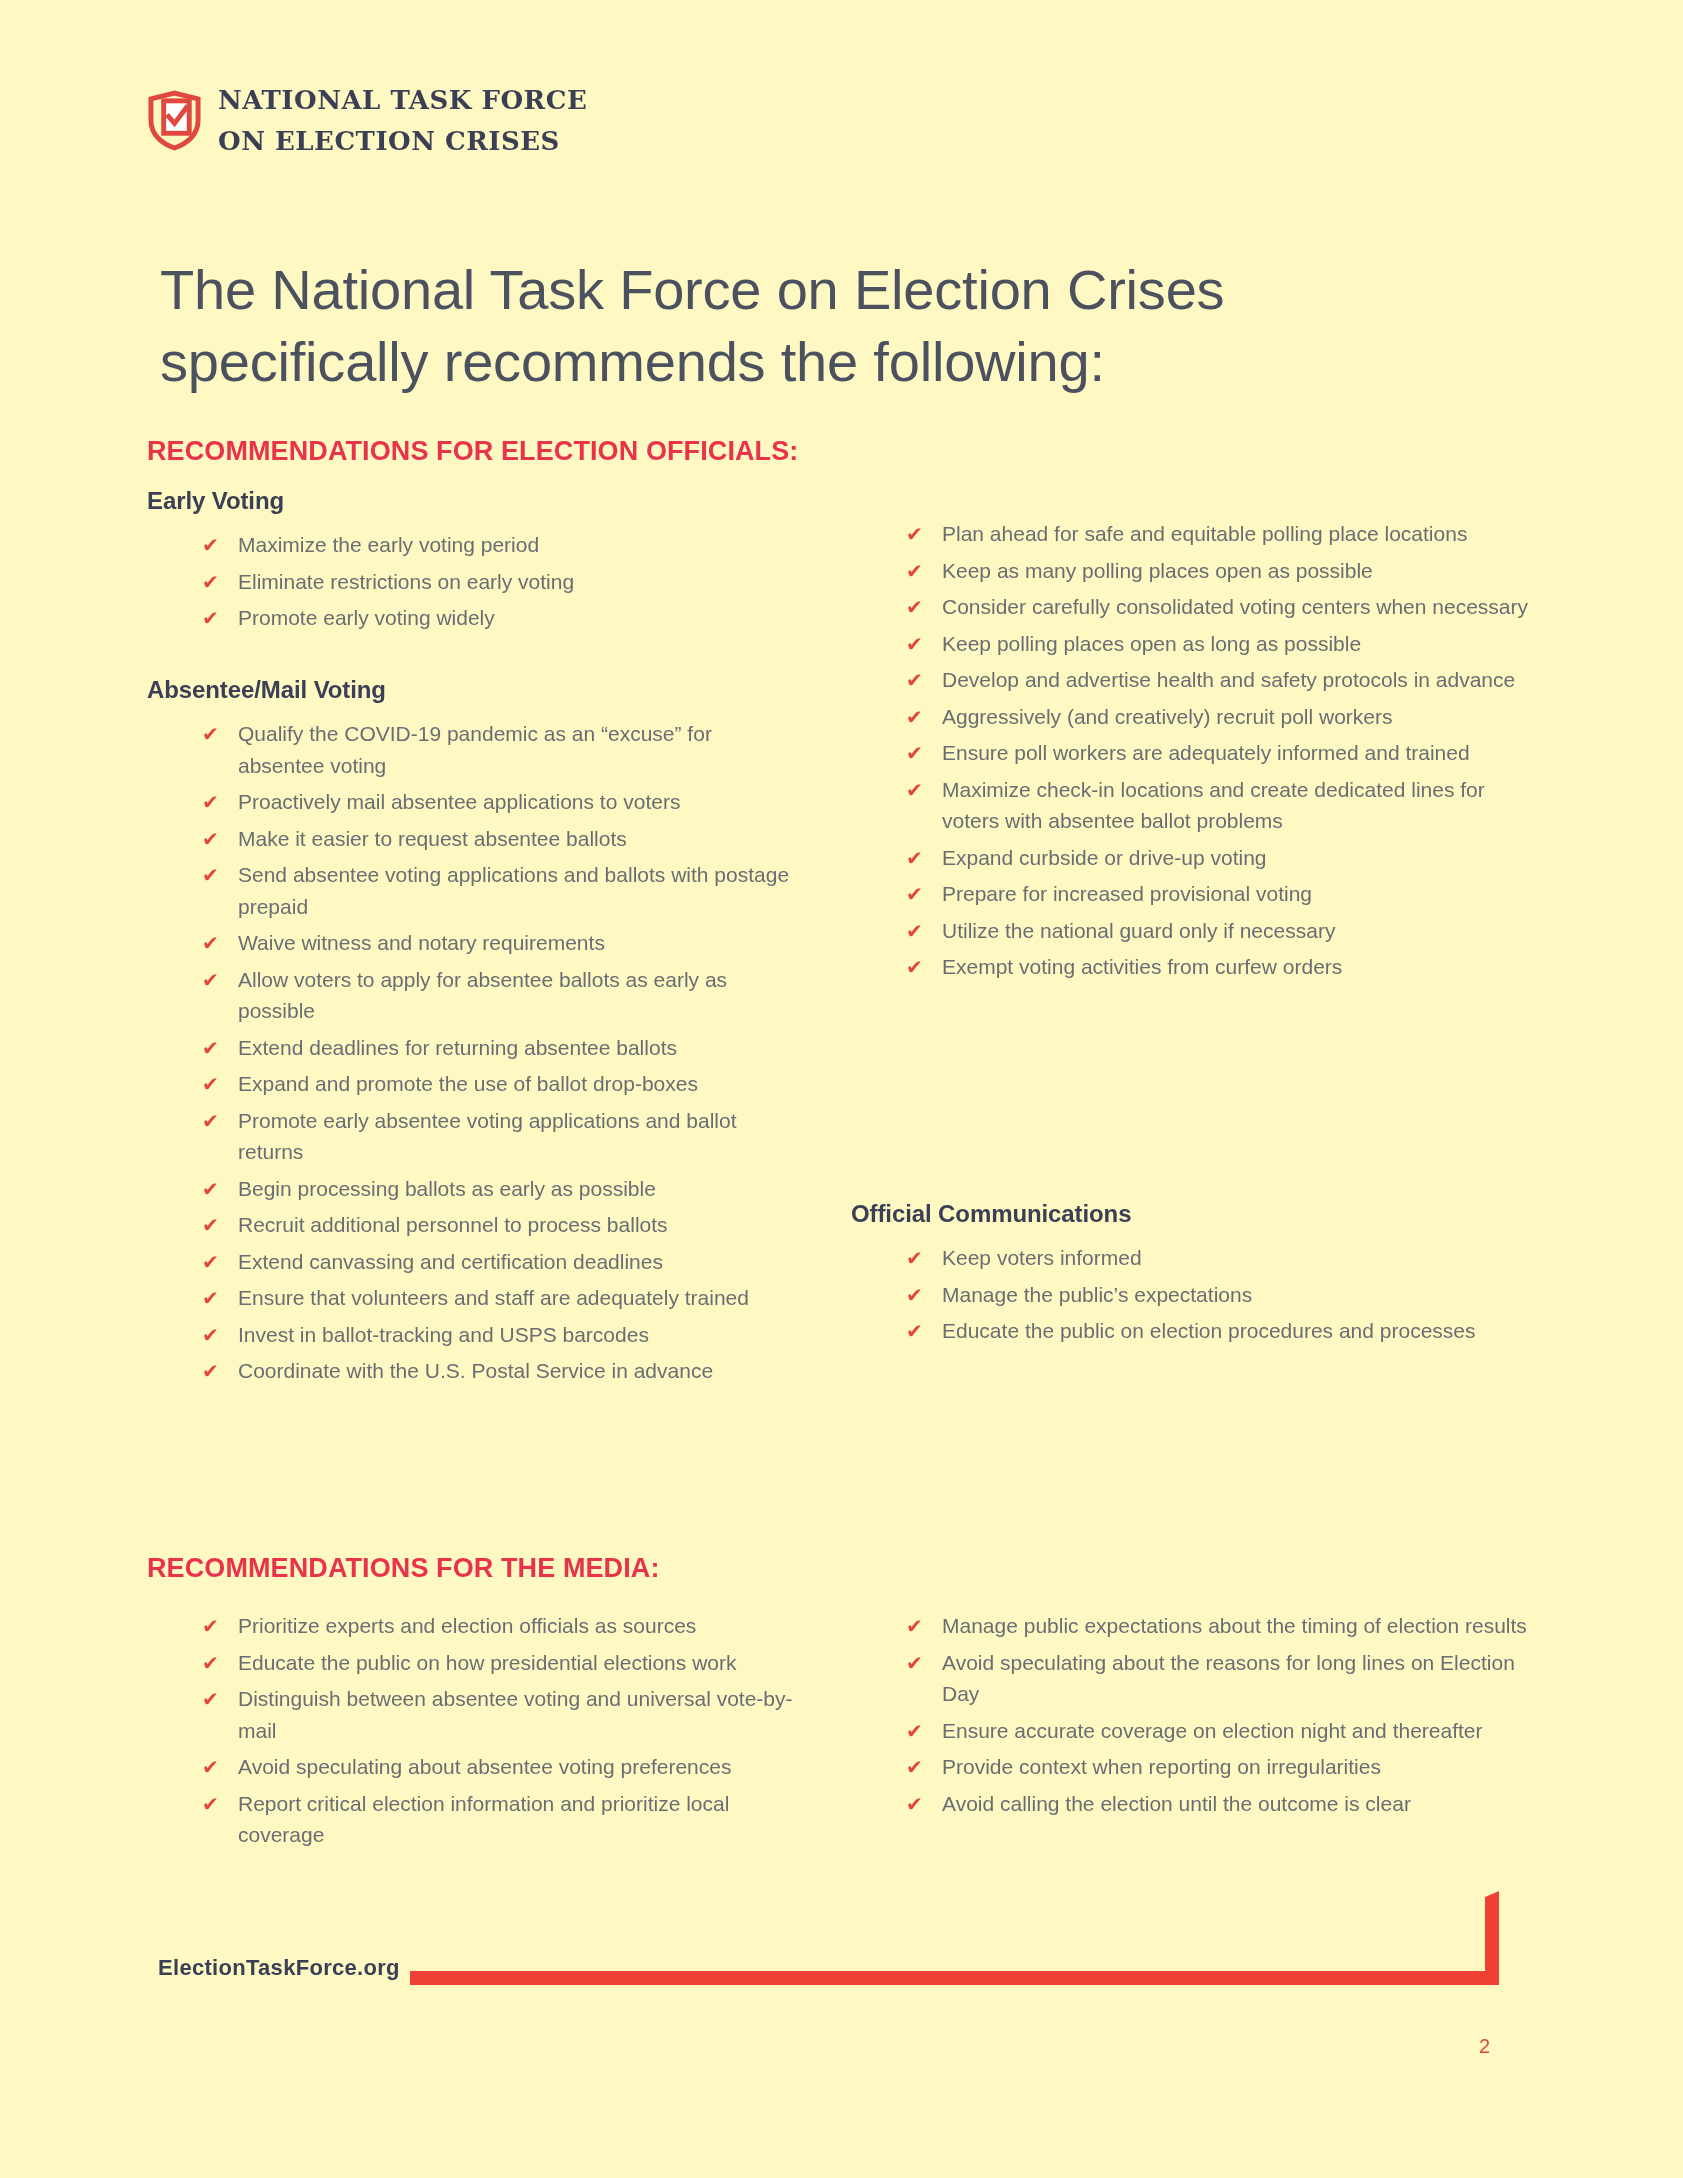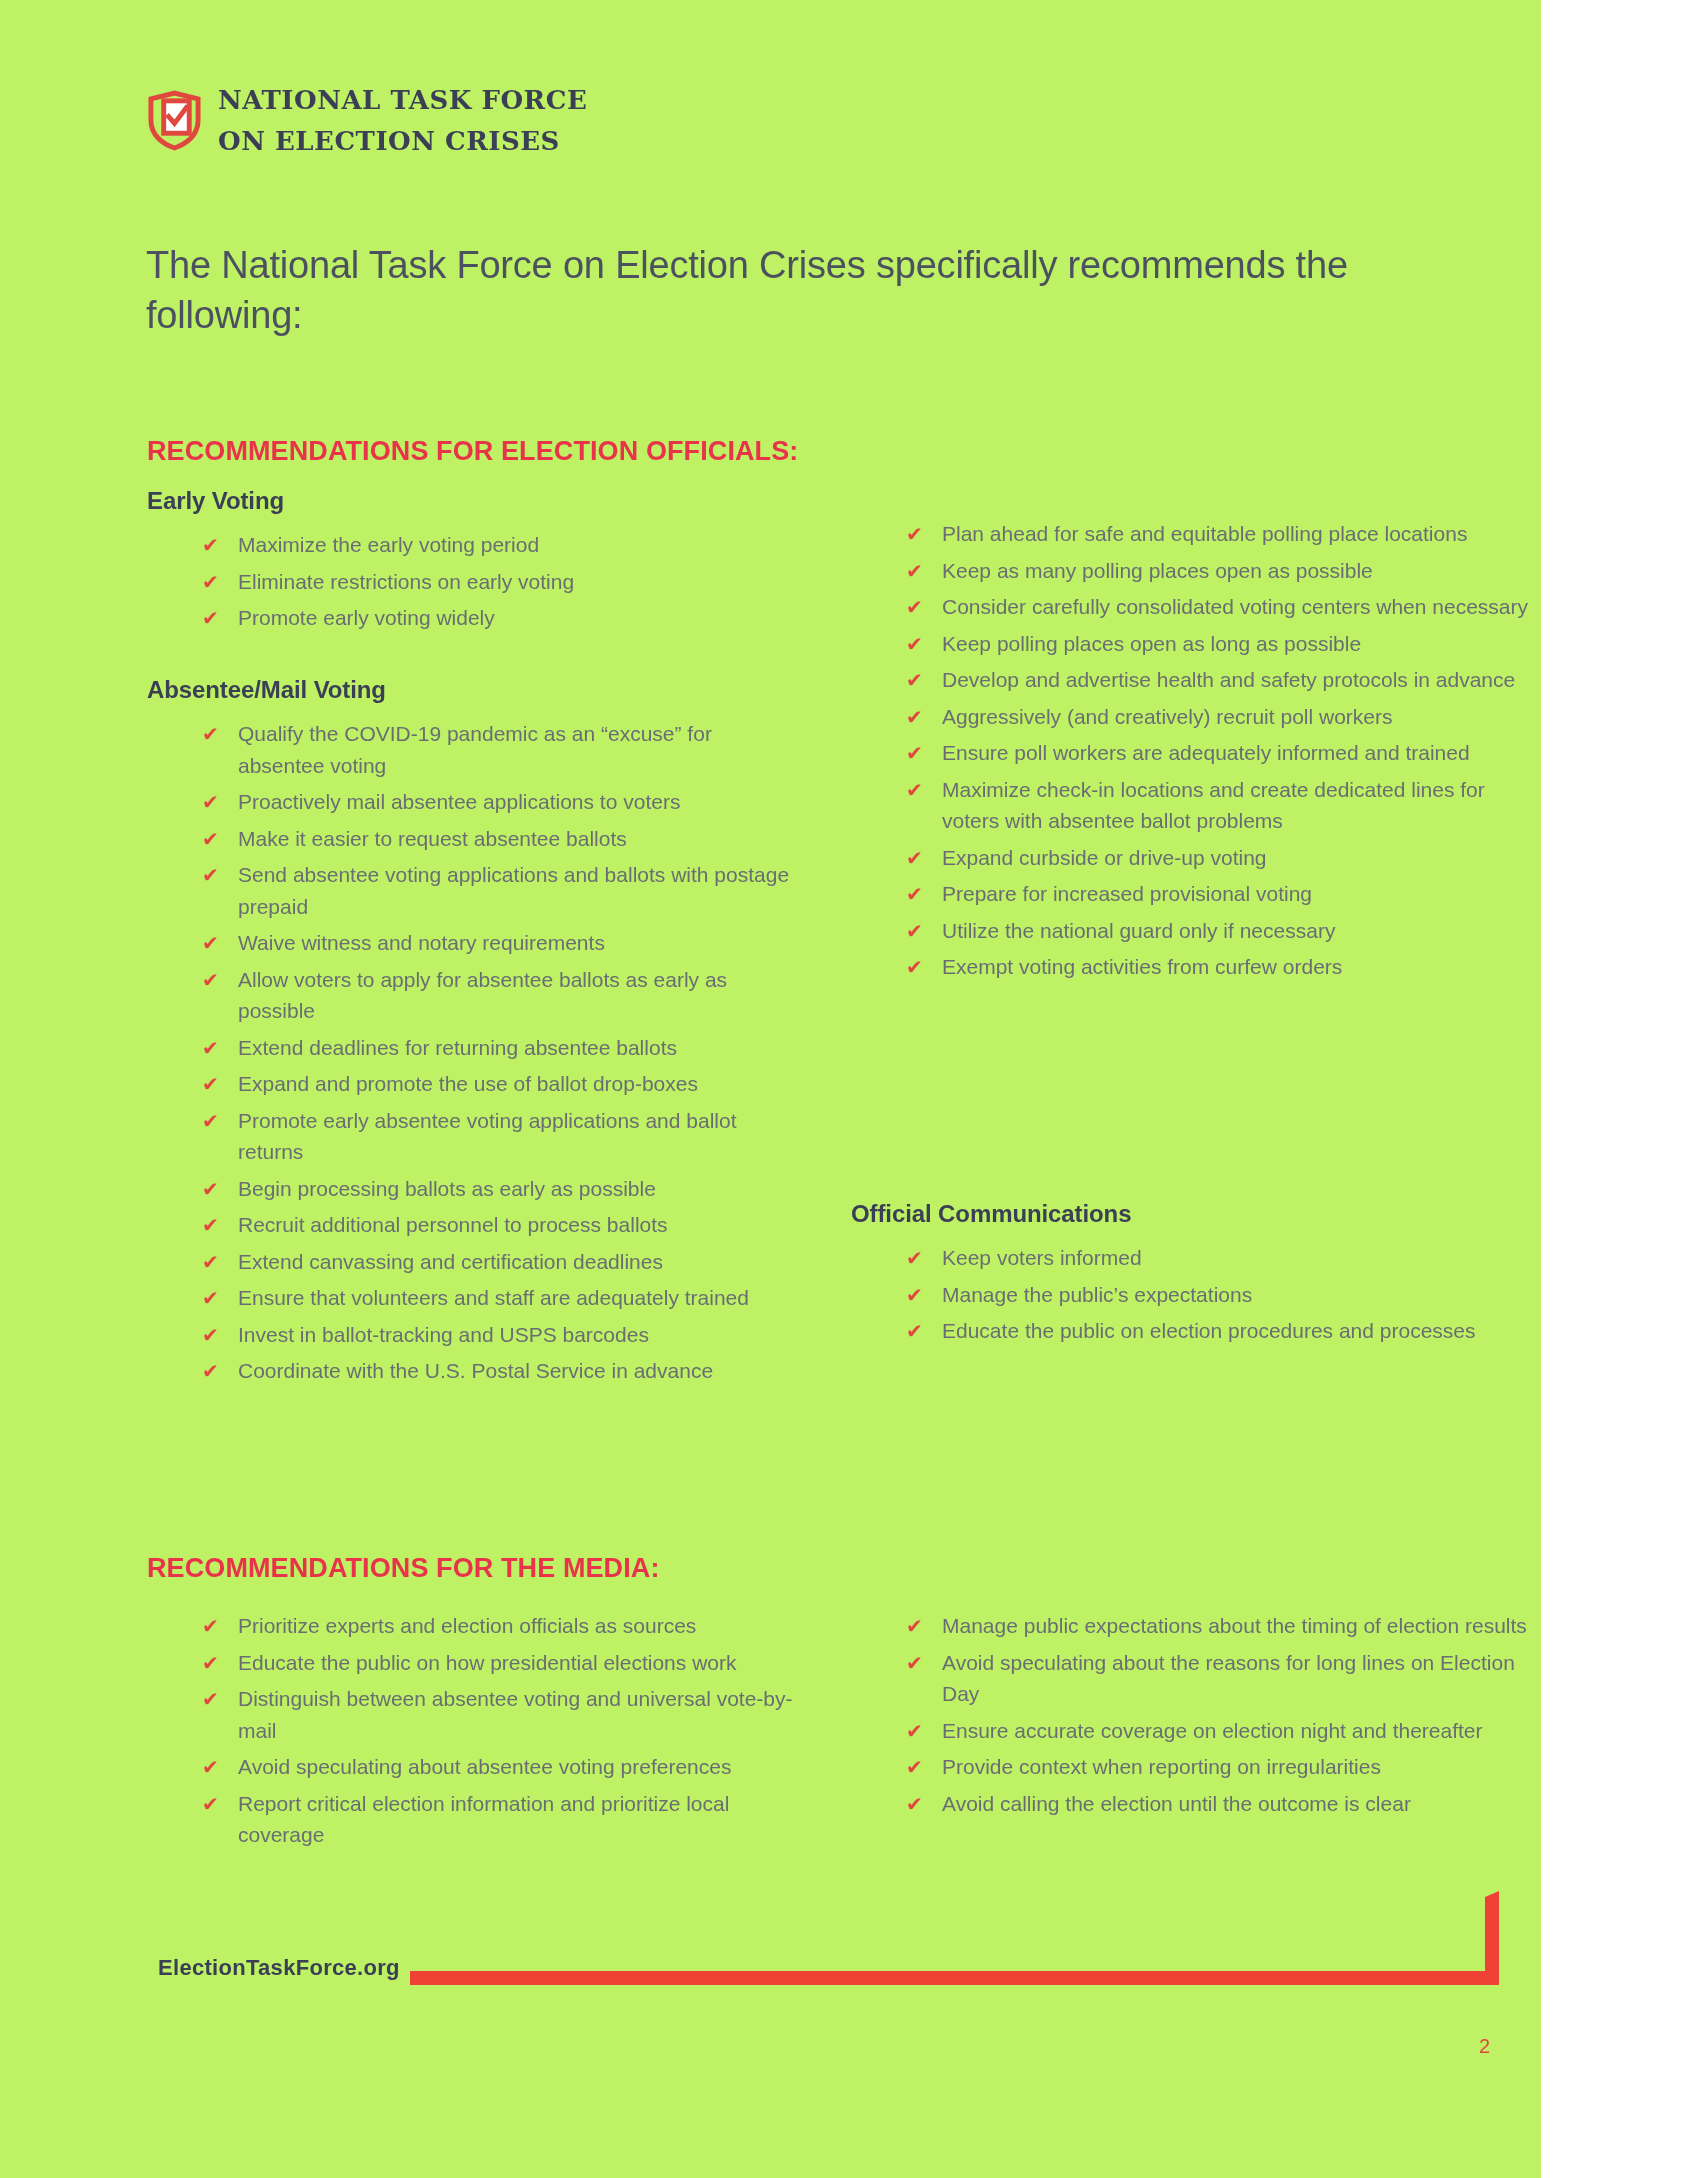--- a/index.html
+++ b/index.html
@@ -13,23 +13,23 @@
     height: 2178px;
     position: relative;
     font-family: "Liberation Sans", sans-serif;
     color: #5d6166;
     -webkit-font-smoothing: antialiased;
   }
 
   .page {
     position: absolute;
     inset: 0;
-    width: 1541px;
+    width: 1683px;
     height: 2178px;
-    background: #bef264;
+    background: #fef9c3;
     overflow: hidden;
   }
 
   
   .masthead {
     position: absolute;
     left: 147px;
     top: 87px;
     display: flex;
     align-items: center;
@@ -53,24 +53,24 @@
     font-size: 26px;
     letter-spacing: 0.5px;
     color: #3b3f55;
     white-space: nowrap;
   }
   .logo-line + .logo-line { margin-top: 15px; }
 
   
   .page-title {
     position: absolute;
-    left: 146px;
+    left: 160px;
     top: 216px;
     width: 1267px;
-    font-size: 38px;
+    font-size: 56px;
     font-weight: 300;
     line-height: 1.30;
     color: #4c5160;
     letter-spacing: -0.2px;
   }
 
   
   .section-title {
     position: absolute;
     font-size: 27px;

